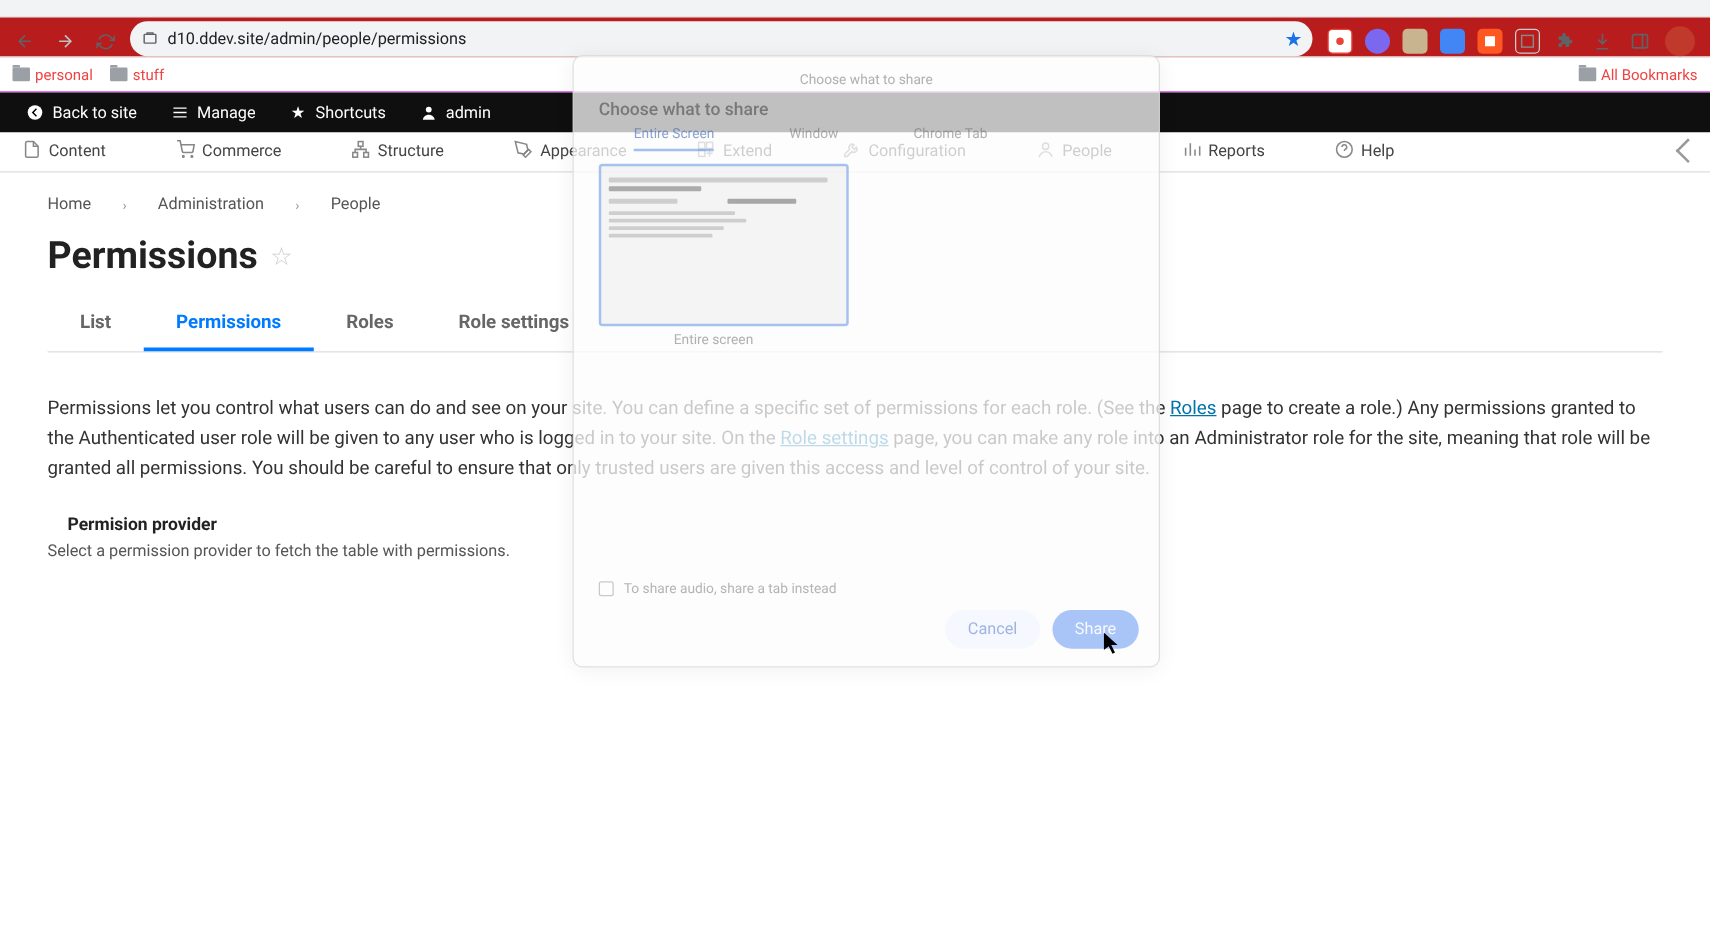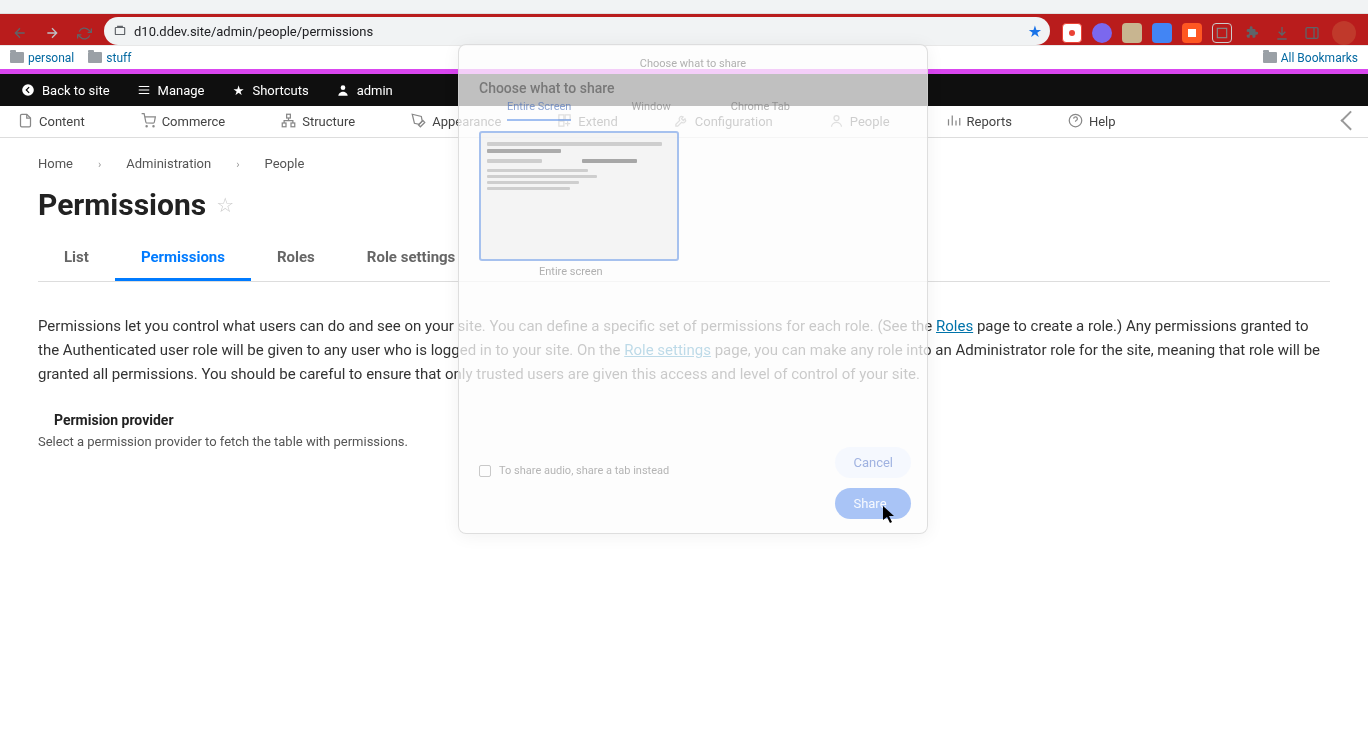--- a/index.html
+++ b/index.html
@@ -18,21 +18,21 @@
 .ext-ico { width: 20px; height: 20px; border-radius: 4px; display: flex; align-items: center; justify-content: center; font-size: 12px; }
 .ext-1 { background: #fff; border: 1px solid #ea4335; } .ext-1::after { content: ""; width: 6px; height: 6px; background: #ea4335; border-radius: 50%; }
 .ext-2 { background: #7b68ee; border-radius: 50%; }
 .ext-3 { background: #c8b590; }
 .ext-4 { background: #4285f4; }
 .ext-5 { background: #ff5722; } .ext-5::after { content: ""; width: 8px; height: 8px; background: #fff; }
 .ext-6 { border: 1px solid #ccc; }
 .ext-7 { }
 .ext-7 svg, .ext-6 svg { width: 14px; height: 14px; }
 .avatar { width: 24px; height: 24px; border-radius: 50%; background: #c0392b; }
-.bookmarks-bar { height: 28px; background: #fff; display: flex; align-items: center; padding: 0 10px; gap: 24px; border-bottom: 5px solid #d946ef; font-size: 12px; color: #0369a1; justify-content: space-between; }
+.bookmarks-bar { height: 28px; background: #fff; display: flex; align-items: center; padding: 0 10px; gap: 24px; border-bottom: 1px solid #d946ef; font-size: 12px; color: #ef4444; justify-content: space-between; }
 .bmk-left { display: flex; gap: 14px; }
 .bmk-item { display: flex; align-items: center; gap: 4px; }
 .bmk-folder { width: 14px; height: 11px; background: #9aa0a6; border-radius: 1px; position: relative; }
 .bmk-folder::before { content:""; position:absolute; top:-2px; left:0; width:6px; height:2px; background:#9aa0a6; border-radius:1px 1px 0 0; }
 
 
 .admin-bar { background: #0f0f0f; color: #fff; height: 32px; display: flex; align-items: center; padding: 0 8px; gap: 2px; }
 .admin-item { display: flex; align-items: center; gap: 6px; padding: 0 12px; height: 32px; cursor: pointer; font-size: 13px; }
 .admin-ico { width: 16px; height: 16px; display: flex; align-items: center; justify-content: center; }
 
@@ -76,21 +76,21 @@
 .share-heading { font-size: 14px; color: rgba(60,60,60,0.55); margin-bottom: 4px; font-weight: 500; }
 .share-sub { font-size: 11px; color: rgba(120,120,120,0.55); margin-bottom: 12px; }
 .share-tabs { display: flex; gap: 60px; margin-bottom: 10px; font-size: 11px; color: rgba(100,100,100,0.5); margin-left: 28px; }
 .share-tab { padding-bottom: 6px; }
 .share-tab.active { border-bottom: 2px solid rgba(70,130,230,0.5); color: rgba(60,100,180,0.6); }
 .share-preview { width: 200px; height: 130px; background: rgba(240,240,240,0.7); border: 2px solid rgba(70,130,230,0.45); border-radius: 3px; margin: 6px 0 4px; padding: 6px; }
 .mini-line { height: 4px; background: rgba(150,150,150,0.4); margin: 3px 0; border-radius: 1px; }
 .share-thumb-label { font-size: 11px; color: rgba(100,100,100,0.5); margin-left: 60px; margin-top: 4px; }
 .share-audio { position: absolute; left: 20px; bottom: 56px; display: flex; align-items: center; gap: 8px; font-size: 11px; color: rgba(120,120,120,0.55); }
 .share-audio-check { width: 12px; height: 12px; border: 1.5px solid rgba(150,150,150,0.5); border-radius: 2px; }
-.share-buttons { position: absolute; right: 16px; bottom: 14px; display: flex; gap: 10px; flex-direction: column; }
+.share-buttons { position: absolute; right: 16px; bottom: 14px; display: flex; gap: 10px; }
 .share-btn { padding: 8px 18px; border-radius: 18px; font-size: 13px; }
 .share-cancel { color: rgba(90,120,200,0.55); background: rgba(240,245,255,0.6); }
 .share-share { background: rgba(100,150,240,0.55); color: rgba(255,255,255,0.9); }
 
 .cursor { position: absolute; left: 883px; top: 506px; font-size: 14px; color: #000; pointer-events:none; }
 </style>
 </head>
 <body>
 
 <div class="browser-top"></div>

